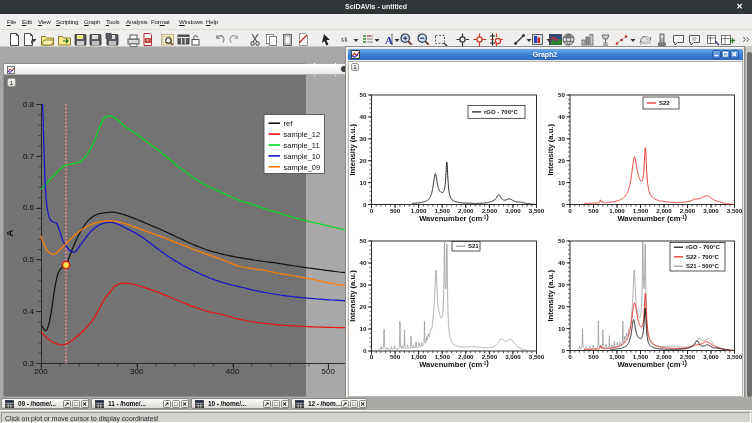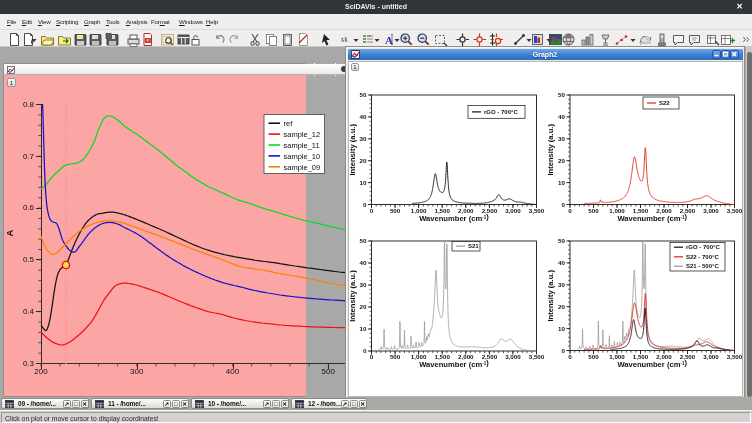--- a/index.html
+++ b/index.html
@@ -244,21 +244,21 @@
 <svg style="position:absolute;left:526px;top:38px" width="6" height="5" viewBox="0 0 6 5">
       <path d="M0.5,1l2.5,3L5.5,1z" fill="#333"></path>
     </svg>
 <svg style="position:absolute;left:546px;top:38px" width="6" height="5" viewBox="0 0 6 5">
       <path d="M0.5,1l2.5,3L5.5,1z" fill="#333"></path>
     </svg>
 <svg style="position:absolute;left:630px;top:38px" width="6" height="5" viewBox="0 0 6 5">
       <path d="M0.5,1l2.5,3L5.5,1z" fill="#333"></path>
     </svg>
 
-<div style="position:absolute;left:3px;top:63px;width:303px;height:334px;background:#fca5a5;border:1px solid #90908e;border-right:none">
+<div style="position:absolute;left:3px;top:63px;width:303px;height:334px;background:#737373;border:1px solid #90908e;border-right:none">
  <div style="position:absolute;left:0;top:0;width:343px;height:11px;background:linear-gradient(#ffffff,#e9e9e6);border-bottom:1px solid #b5b3af">
    <svg style="position:absolute;left:3px;top:1.5px" width="8" height="8" viewBox="0 0 8 8">
           <rect x="0.5" y="0.5" width="7" height="7" fill="#f2f2f2" stroke="#555" stroke-width="0.8"></rect>
           <path d="M1,6L3,3l2,2 2-3" stroke="#c22" stroke-width="1" fill="none"></path>
           <path d="M1,5l2,1.5L6,4" stroke="#33c" stroke-width="1" fill="none"></path>
         </svg>
    <div style="position:absolute;left:337px;top:2px;width:6px;height:6px;border-radius:50%;background:#3c3c3c"></div>
  </div>
  <div style="position:absolute;left:3px;top:14px;width:9px;height:9px;background:linear-gradient(#fafafa,#dcdad6);border:1px solid #9a9894;border-radius:2px;font-size:6px;text-align:center;line-height:8px;color:#222">1</div>
  <svg style="position:absolute;left:1px;top:11px" width="341" height="321" viewBox="5 75 341 321">

